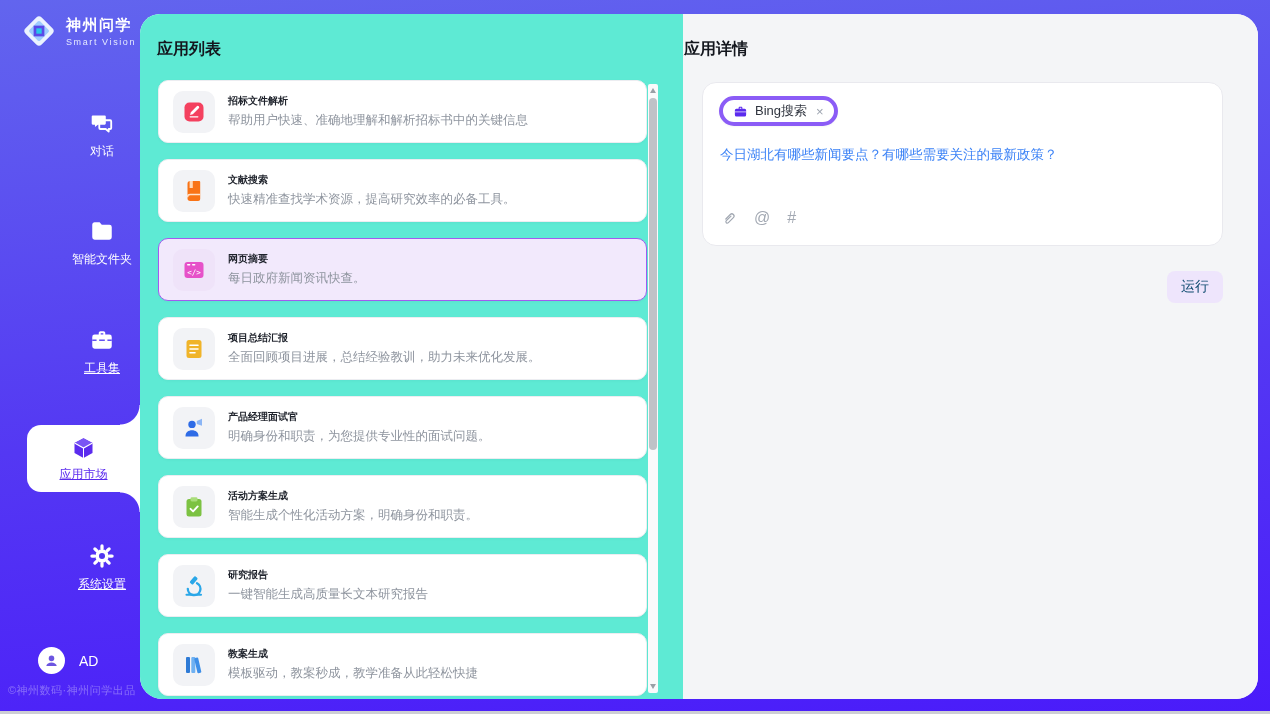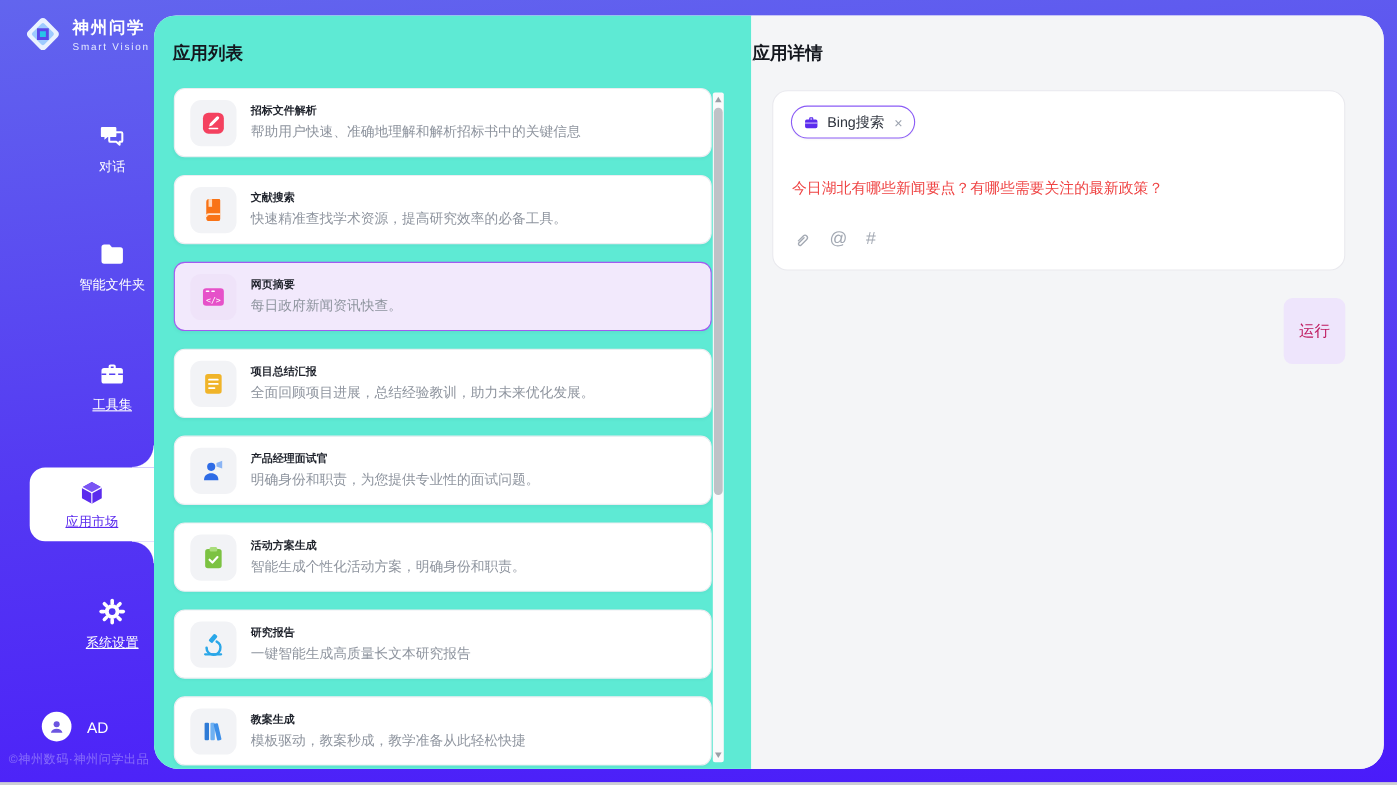--- a/index.html
+++ b/index.html
@@ -66,33 +66,33 @@
   .sb-up { top:4px; border-bottom:5px solid #9AA0A6; }
   .sb-down { bottom:4px; border-top:5px solid #9AA0A6; }
   .sb-thumb { position:absolute; left:1px; width:8px; top:14px; height:352px;
     background:#BFC2C7; border-radius:4px; }
 
   .detail-panel { flex:1; background:#F4F5F7; position:relative; }
   .detail-title { position:absolute; left:1px; top:25px; }
   .detail-card { position:absolute; left:19px; top:68px; width:521px; height:164px;
     background:#fff; border:1px solid #E9E9EE; border-radius:14px; }
   .tool-chip { position:absolute; left:16px; top:13px; height:30px; display:inline-flex;
-    align-items:center; gap:7px; padding:0 10px; border:1px solid #8b5cf6; border-radius:16px;
+    align-items:center; gap:7px; padding:0 10px; border:4px solid #8b5cf6; border-radius:16px;
     background:#fff; box-shadow:0 1px 2px rgba(0,0,0,0.04); cursor:default; }
   .chip-icon svg { width:15px; height:15px; display:block; }
   .chip-label { font-size:13px; color:#30353F; }
   .chip-close { font-size:13px; color:#9CA3AF; margin-left:2px; cursor:pointer; }
-  .query-text { position:absolute; left:17px; top:78px; right:16px;
-    font-size:13.5px; color:#ef4444; line-height:1.5; }
+  .query-text { position:absolute; left:17px; top:62px; right:16px;
+    font-size:13.5px; color:#3b82f6; line-height:1.5; }
   .attach-row { position:absolute; left:17px; bottom:18px; display:flex;
     align-items:center; gap:17px; color:#A3A9B3; }
   .attach-row svg { width:17px; height:17px; display:block; }
   .at-icon, .hash-icon { font-size:16px; color:#A3A9B3; cursor:pointer; }
-  .run-btn { position:absolute; right:35px; top:257px; background:#EEE5FC; color:#be185d;
-    font-size:14px; padding:21px 14px; border-radius:8px; border:none; cursor:pointer;
+  .run-btn { position:absolute; right:35px; top:257px; background:#EEE5FC; color:#0c4a6e;
+    font-size:14px; padding:7px 14px; border-radius:8px; border:none; cursor:pointer;
     font-family:inherit; }
 
   .bottom-strip { position:absolute; left:0; right:0; bottom:0; height:3px; background:#CDCED4; }
 </style>
 </head>
 <body>
 
 <div class="frame">
 
   <aside class="sidebar">

